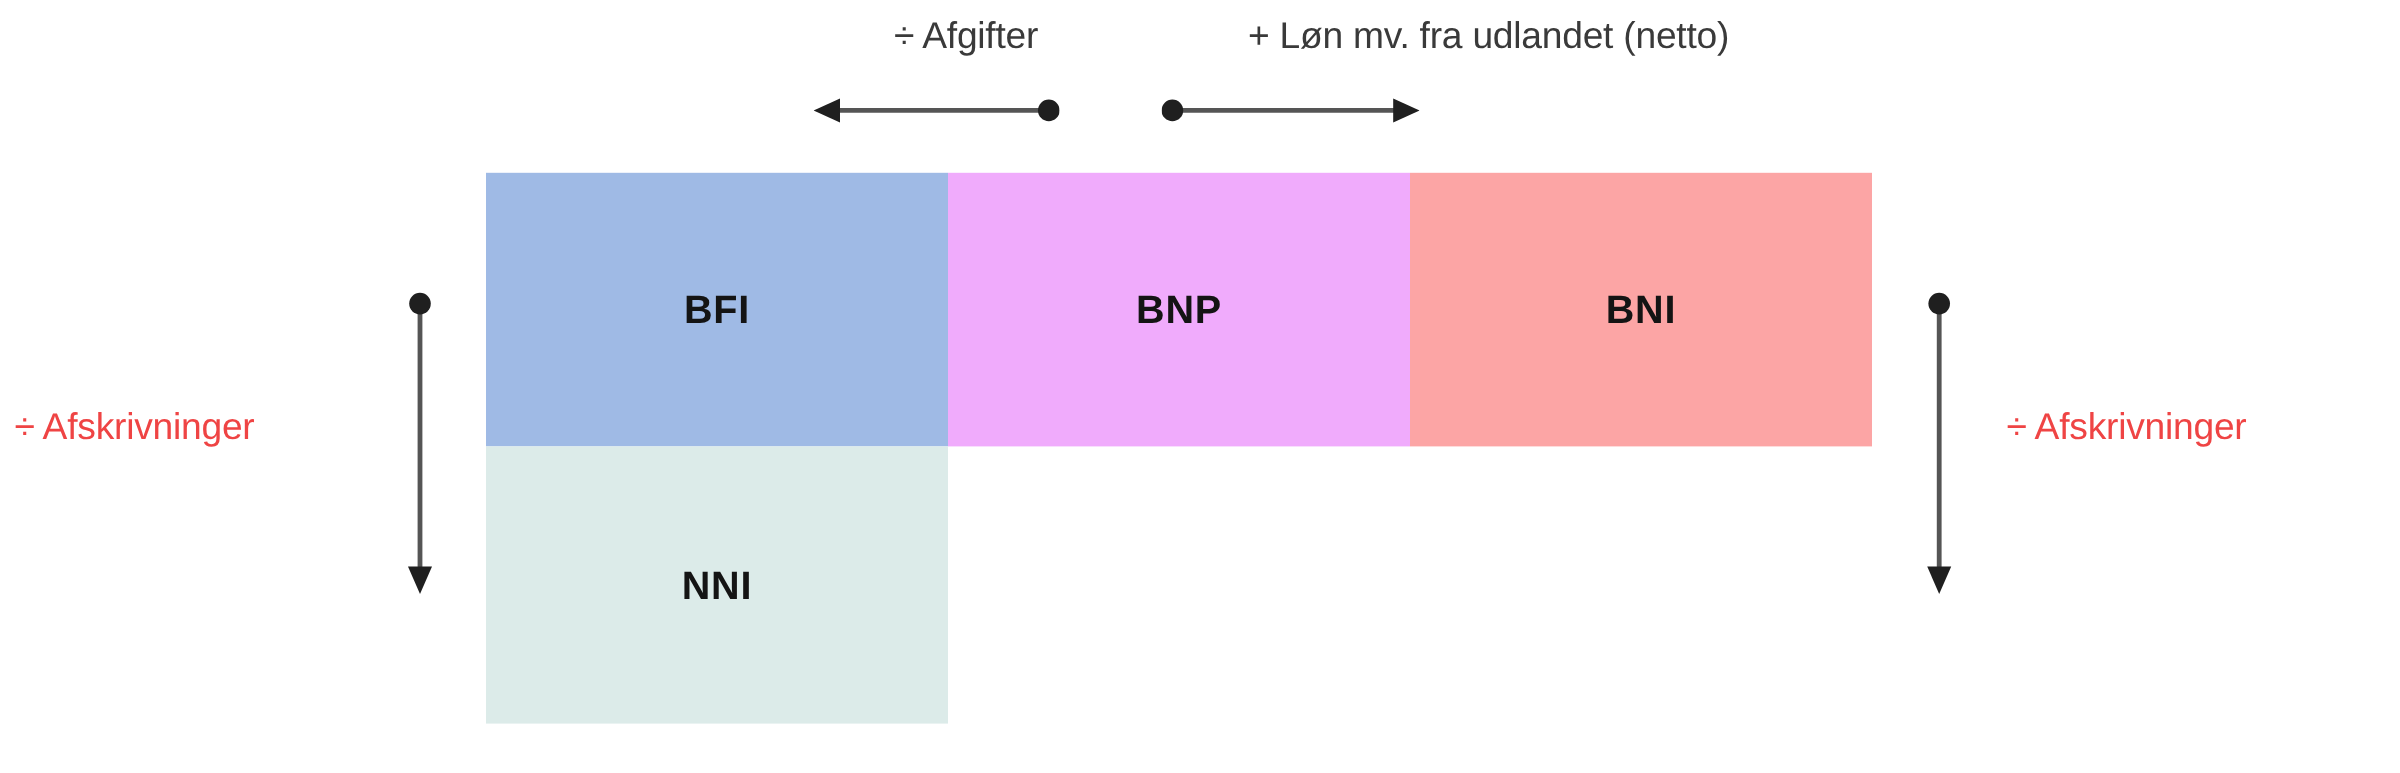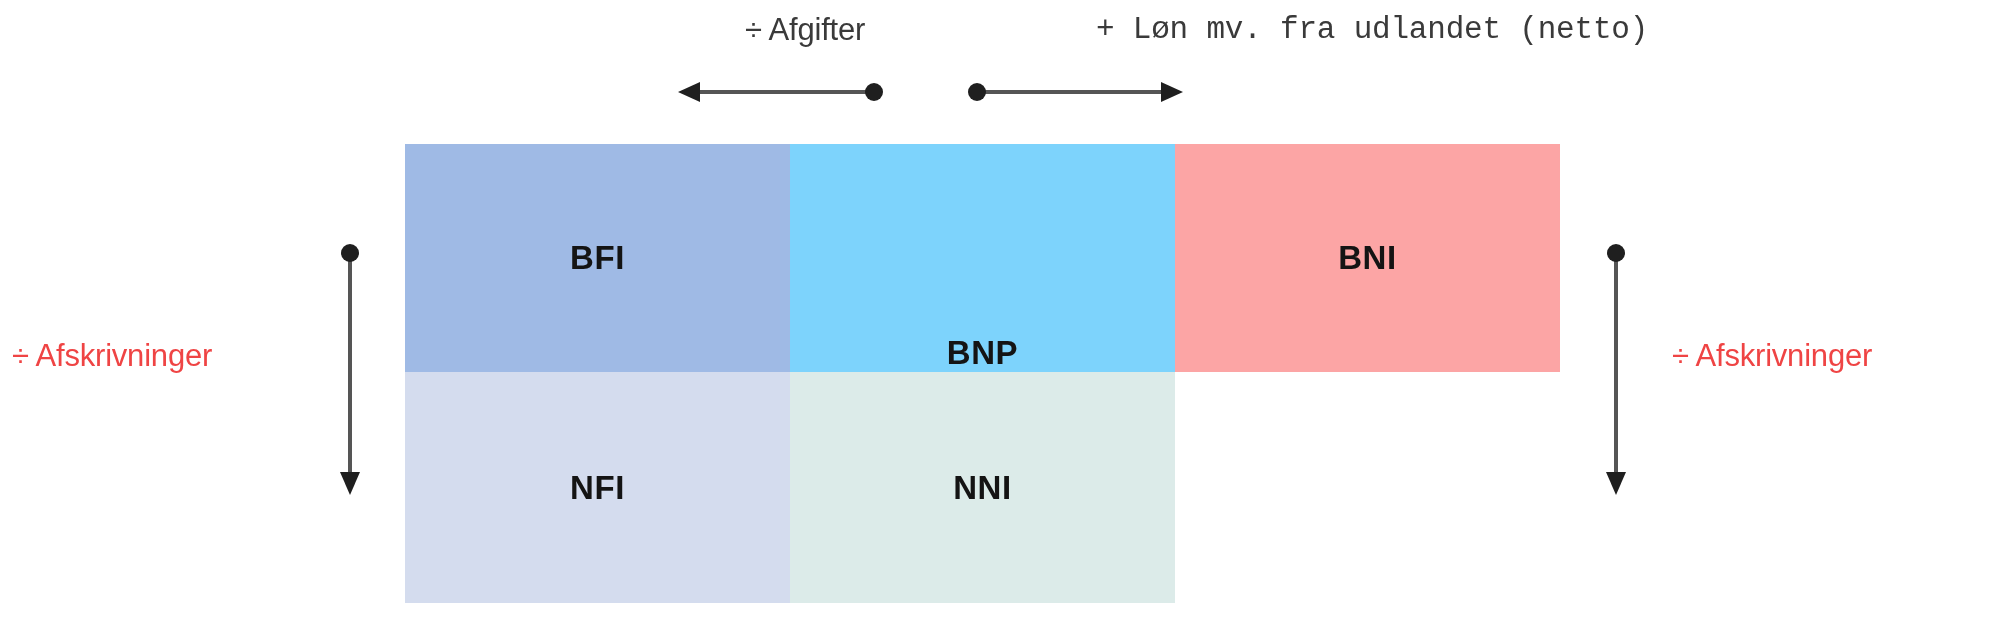--- a/index.html
+++ b/index.html
@@ -22,21 +22,21 @@
 
   
   .top-label {
     position: absolute;
     font-size: 31px;
     color: #3a3a3a;
     white-space: nowrap;
     letter-spacing: -0.2px;
   }
   #label-afgifter { left: 745px; top: 12px; }
-  #label-lon      { left: 1096px; top: 12px; font-family: Liberation Mono, monospace; }
+  #label-lon      { left: 1040px; top: 12px; }
 
   .h-arrow {
     position: absolute;
     height: 24px;
   }
   #arrow-afgifter { left: 678px; top: 80px; width: 205px; }
   #arrow-lon      { left: 968px; top: 80px; width: 215px; }
 
   
   .side-label {
@@ -70,21 +70,21 @@
   .cell {
     display: flex;
     align-items: center;
     justify-content: center;
     font-size: 33px;
     font-weight: bold;
     color: #141414;
     letter-spacing: 0.6px;
   }
   .c-bfi { background: #9fbae5; }
-  .c-bnp { background: #7dd3fc; align-items: flex-end; }
+  .c-bnp { background: #f0abfc; }
   .c-bni { background: #fca5a5; }
   .c-nfi { background: #d4dcee; }
   .c-nnp { background: #fce3cf; }
   .c-nni { background: #dcebe9; text-align: center; }
 </style>
 </head>
 <body>
 
 <div id="stage">
 
@@ -123,21 +123,18 @@
   <div id="matrix">
     <div class="cell c-bfi">
       <span>BFI</span>
     </div>
     <div class="cell c-bnp">
       <span>BNP</span>
     </div>
     <div class="cell c-bni">
       <span>BNI</span>
     </div>
-    <div class="cell c-nfi">
-      <span>NFI</span>
-    </div>
     <div class="cell c-nni">
       <span>NNI</span>
     </div>
   </div>
 
 </div>
 
 </body></html>

